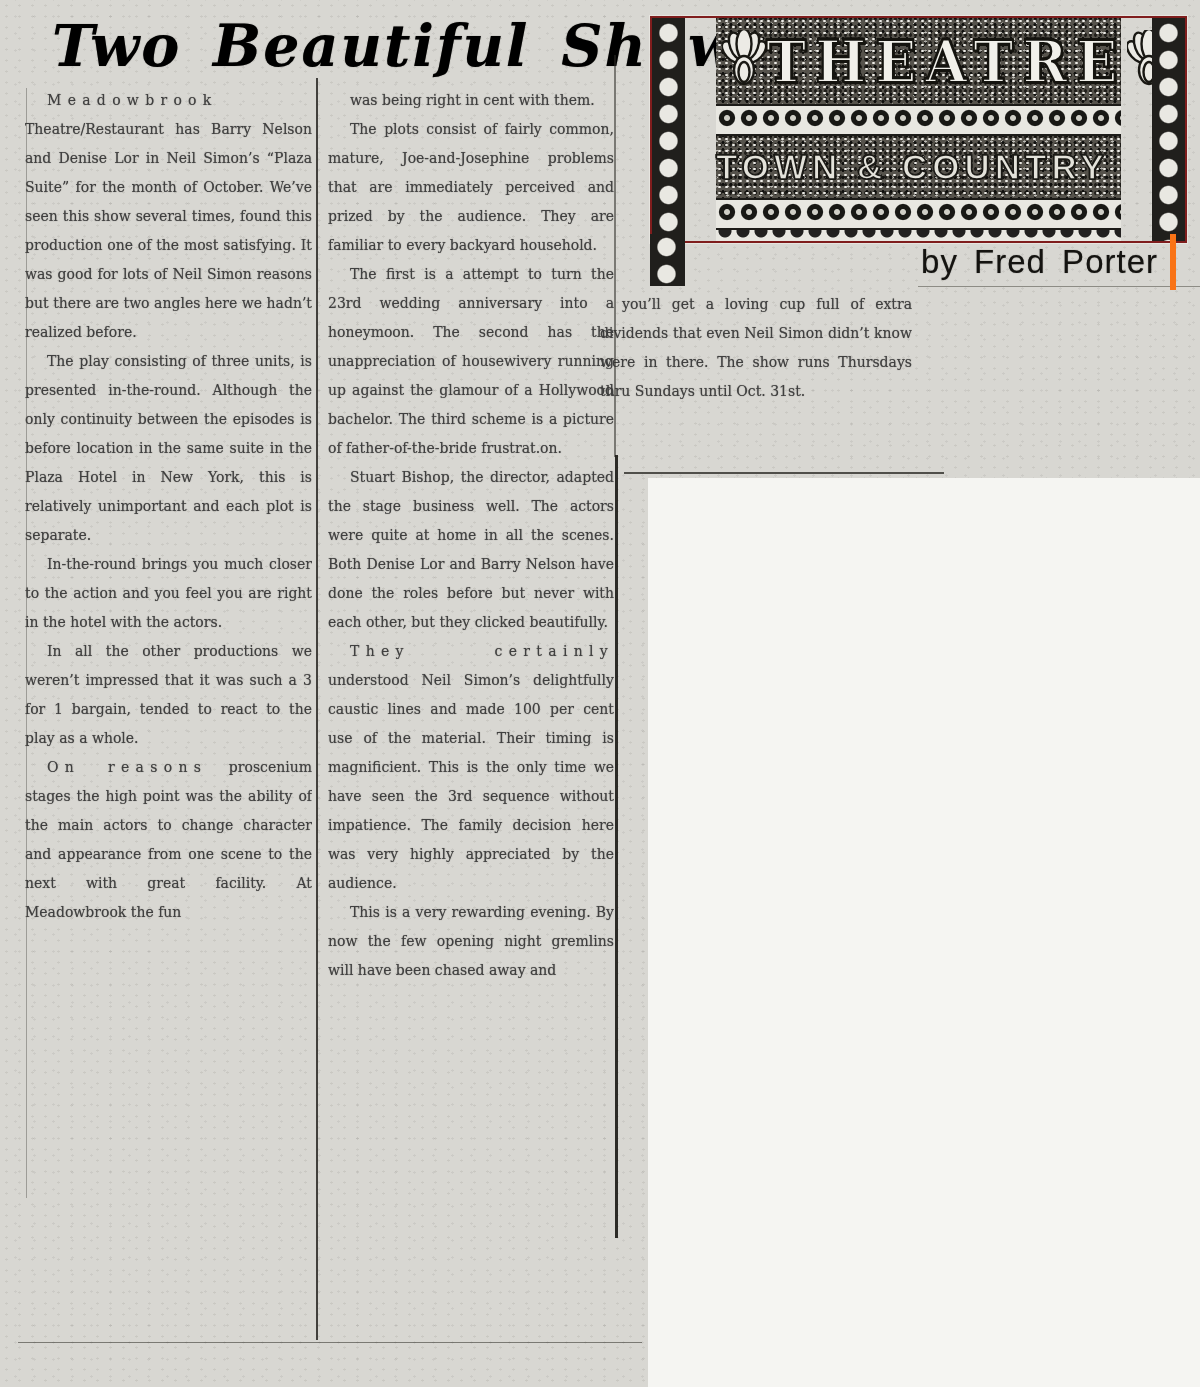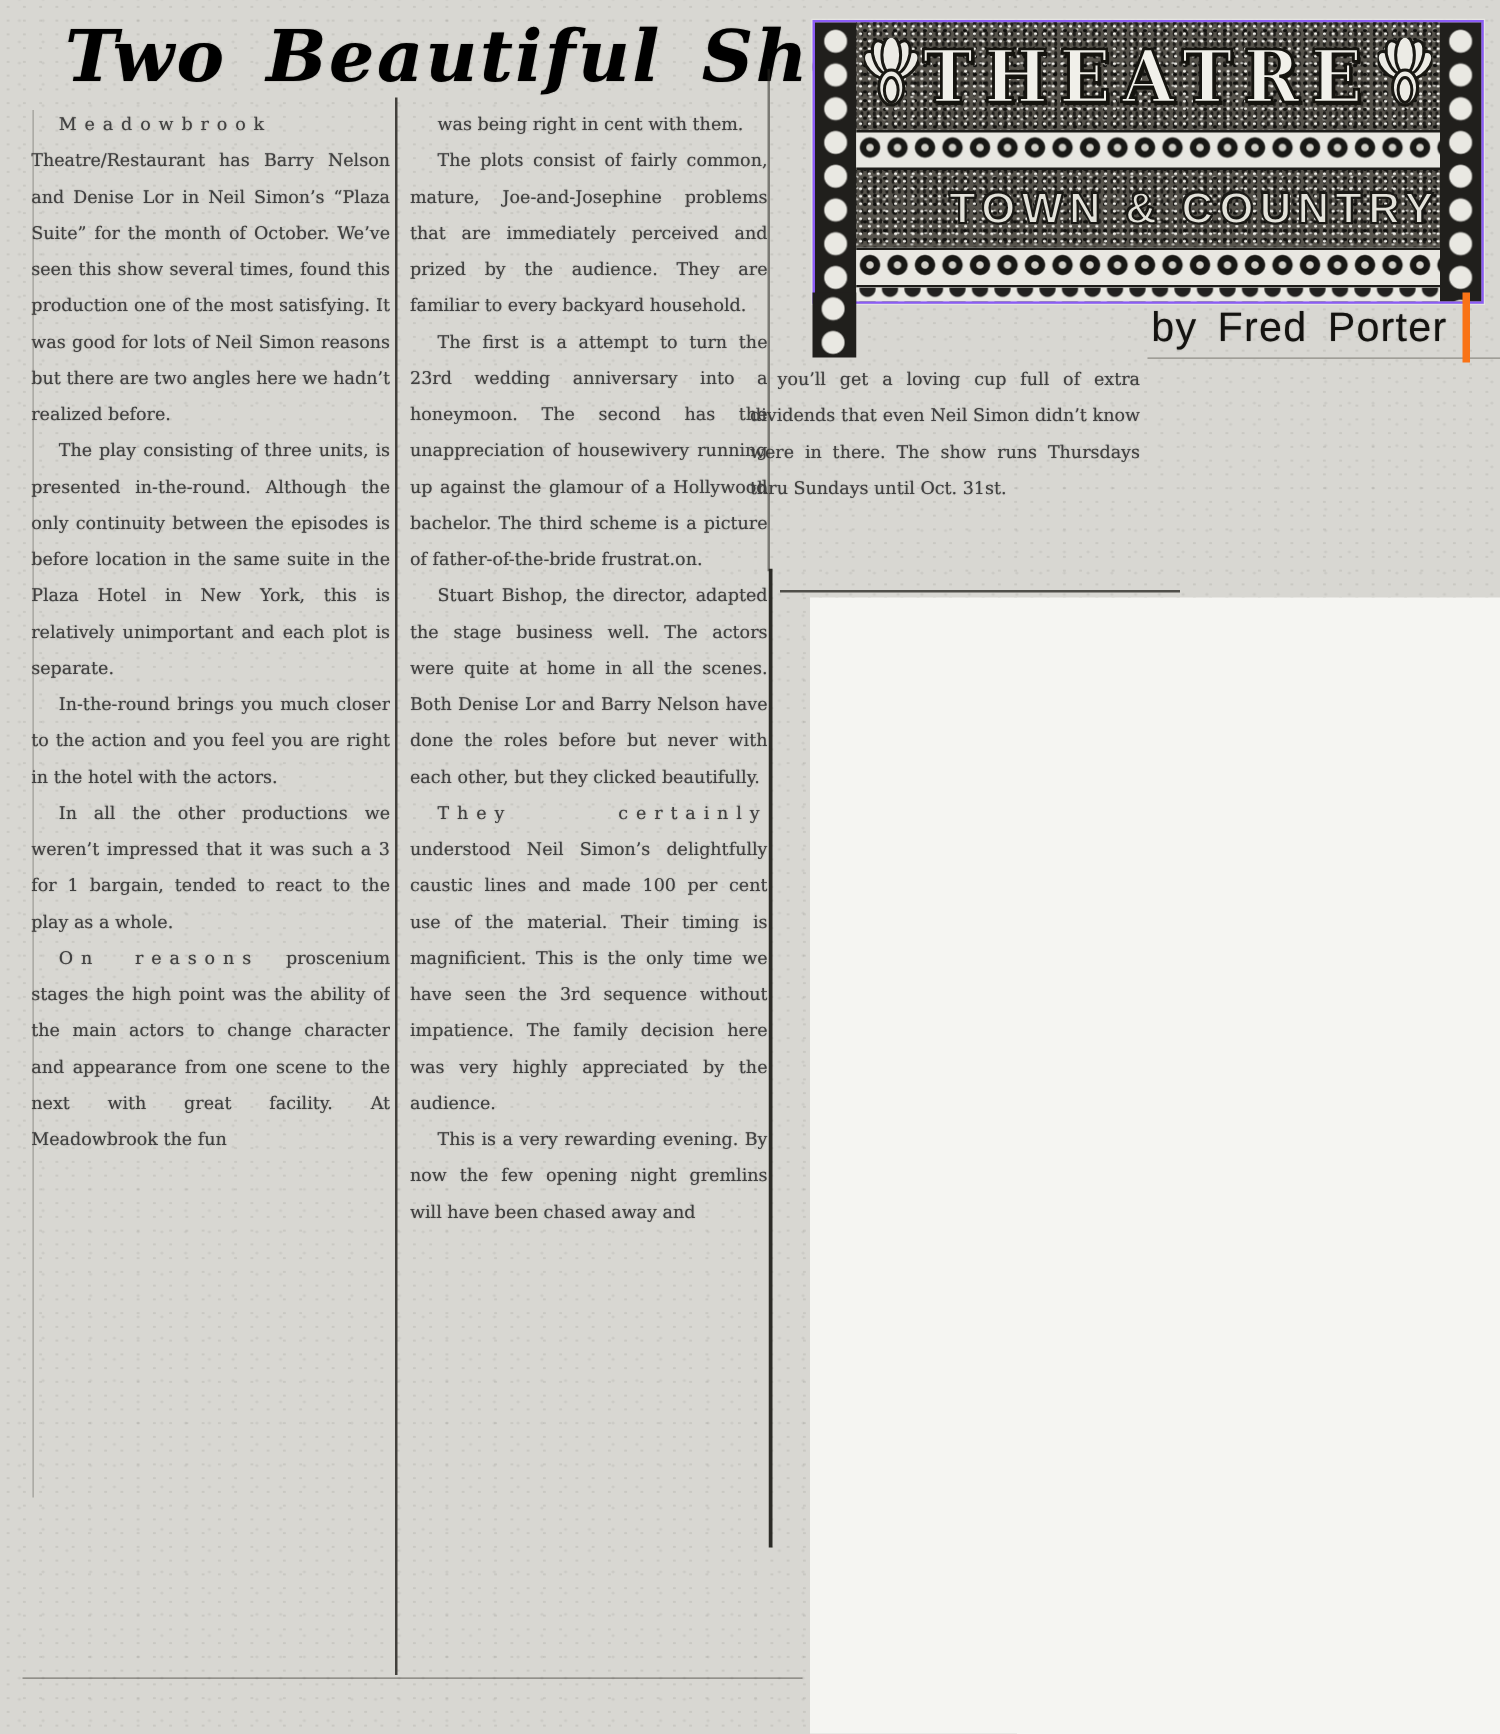--- a/index.html
+++ b/index.html
@@ -43,22 +43,23 @@
   #rule-c2c3-thin{left:614px;top:55px;width:2px;height:402px;background:rgba(45,43,38,.55);}
   #rule-c2c3{left:615px;top:455px;width:3px;height:783px;background:rgba(25,24,20,.9);}
   .hline{position:absolute;background:rgba(60,58,52,.55);}
   #line-under-col3{left:624px;top:472px;width:320px;height:2px;background:rgba(35,33,28,.75);}
   #line-banner-right{left:918px;top:286px;width:282px;height:1px;background:rgba(80,78,70,.55);}
   #line-bottom{left:18px;top:1342px;width:624px;height:1px;background:rgba(60,58,52,.6);}
 
   
   .banner{position:absolute;left:650px;top:16px;width:537px;}
   .banner-frame{
-    display:flex;border:2px solid #8b5cf6;
+    display:flex;border:2px solid #7f1d1d;
     box-shadow:0 0 0 1px rgba(240,239,234,.6);
+    gap:31px;
   }
   .strip{
     width:33px;flex:0 0 33px;background-color:#201f1c;
     background-image:radial-gradient(circle at 50% 13px,#e9e8e2 8.5px,rgba(0,0,0,0) 9.8px);
     background-size:33px 27px;background-repeat:repeat-y;background-position:0 2px;
   }
   .strip-ext{
     position:absolute;left:0px;top:218px;width:35px;height:52px;
     background-color:#201f1c;
     background-image:radial-gradient(circle at 50% 13px,#e9e8e2 8.5px,rgba(0,0,0,0) 9.8px);
@@ -87,21 +88,21 @@
     white-space:nowrap;transform:scaleY(1.08);
   }
   .fan{flex:0 0 auto;}
   .lights{
     height:28px;background-color:#e8e7e1;
     border-top:2px solid #1d1c19;border-bottom:2px solid #1d1c19;
     background-image:radial-gradient(circle at 11px 12px,#cfcec6 2.5px,#181815 3.5px 7.5px,rgba(0,0,0,0) 8.6px);
     background-size:22px 28px;background-repeat:repeat-x;
   }
   .row-tc{
-    height:62px;display:flex;align-items:center;justify-content:flex-end;
+    height:62px;display:flex;align-items:center;justify-content:flex-start;
   }
   .tc-title{
     font-family:"Liberation Sans", sans-serif;font-weight:bold;font-size:35px;
     letter-spacing:5px;color:#e3e2da;
     -webkit-text-stroke:1.6px #1b1a16;
     text-shadow:1px 1px 0 #1b1a16,-1px -1px 0 #1b1a16;
     white-space:nowrap;
   }
   .scallop{
     height:11px;background-color:#e8e7e1;

